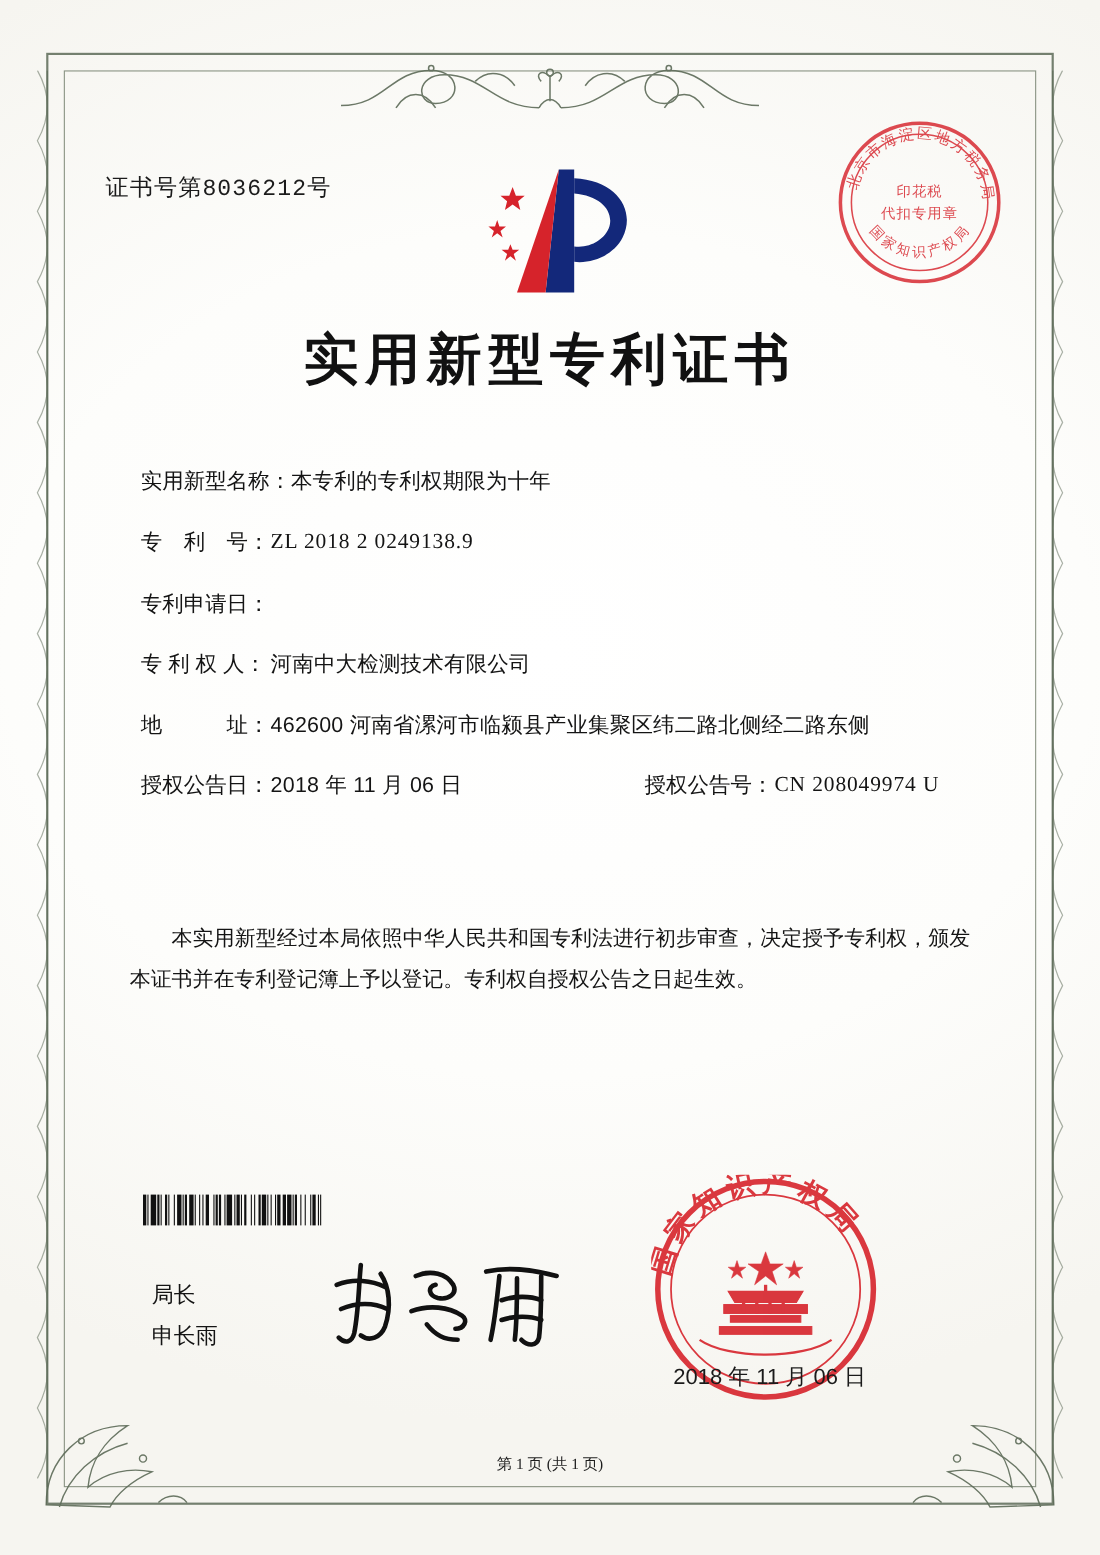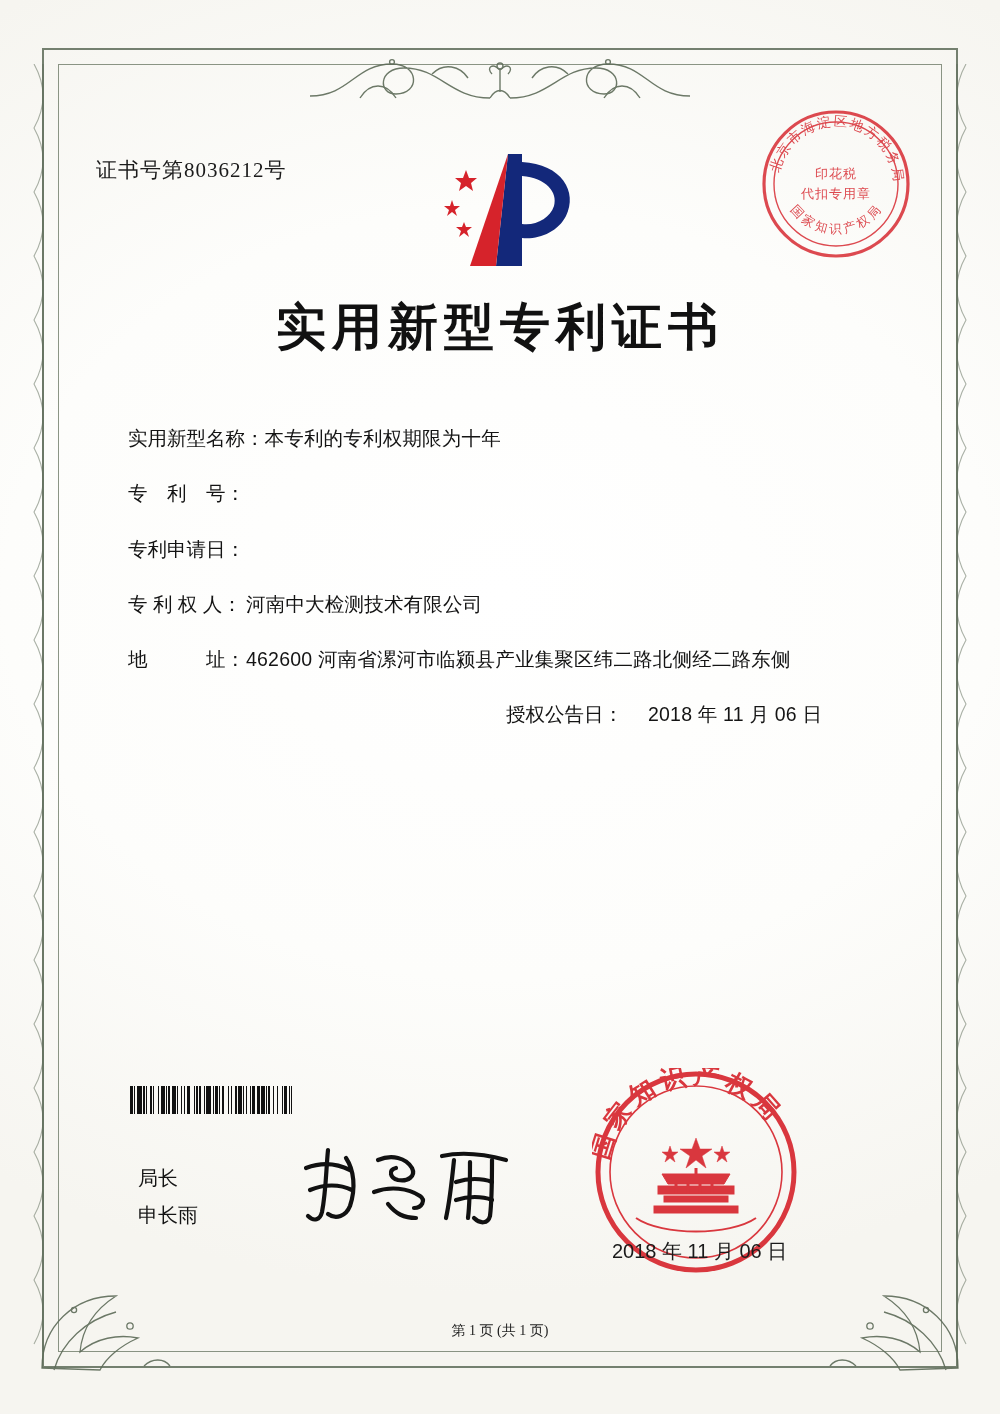--- a/index.html
+++ b/index.html
@@ -54,21 +54,21 @@
   .ornament.top { left: 300px; top: 52px; }
   .ornament.bottom { left: 34px; bottom: 38px; }
   .ornament.bottom-right { right: 34px; bottom: 38px; }
 
   
   .cert-number {
     position: absolute;
     left: 96px; top: 156px;
     font-size: 21px;
     letter-spacing: 1px;
-    font-family: Liberation Serif, serif;
+    font-family: Liberation Mono, monospace;
     color: #1b1b1b;
   }
 
   .logo {
     position: absolute;
     left: 430px; top: 148px;
     width: 160px; height: 130px;
   }
 
   .seal-tax {
@@ -110,21 +110,21 @@
   }
   .field-value {
     flex: 1 1 auto;
     color: #141414;
     letter-spacing: 0.2px;
   }
   .field-value.mono {
     font-family: "Liberation Serif", serif;
     letter-spacing: 0.8px;
   }
-  .field-row.two-col { justify-content: flex-end; gap: 24px; }
+  .field-row.two-col { justify-content: flex-start; }
   .col-right {
     margin-left: 90px;
     display: flex;
   }
   .col-right .field-label { flex: 0 0 118px; }
 
   
   .body-text {
     position: absolute;
     left: 118px; top: 835px;
@@ -278,39 +278,45 @@
 
   <div class="main-title">实用新型专利证书</div>
 
   <div class="fields">
     <div class="field-row">
       <div class="field-label">实用新型名称：</div>
       <div class="field-value">本专利的专利权期限为十年</div>
     </div>
     <div class="field-row">
       <div class="field-label">专　利　号：</div>
+      <div class="field-value mono">ZL 2018 2 0249138.9</div>
     </div>
     <div class="field-row">
       <div class="field-label">专利申请日：</div>
     </div>
     <div class="field-row">
       <div class="field-label">专 利 权 人：</div>
       <div class="field-value">河南中大检测技术有限公司</div>
     </div>
     <div class="field-row">
       <div class="field-label">地　　　址：</div>
       <div class="field-value" style="max-width:620px">462600 河南省漯河市临颍县产业集聚区纬二路北侧经二路东侧</div>
     </div>
     <div class="field-row two-col" style="margin-top:4px">
       <div class="field-label">授权公告日：</div>
       <div class="field-value" style="flex:0 0 250px">2018 年 11 月 06 日</div>
+      <div class="col-right">
+        <div class="field-label">授权公告号：</div>
+        <div class="field-value mono">CN 208049974 U</div>
+      </div>
     </div>
   </div>
 
   <div class="body-text">
+    <p>本实用新型经过本局依照中华人民共和国专利法进行初步审查，决定授予专利权，颁发本证书并在专利登记簿上予以登记。专利权自授权公告之日起生效。</p>
   </div>
 
   <div class="barcode" id="barcode">
       <i style="width: 3.15px;"></i>
       <i style="width: 1.05px; background: transparent;"></i>
       <i style="width: 1.05px;"></i>
       <i style="width: 2.1px; background: transparent;"></i>
       <i style="width: 4.2px;"></i>
       <i style="width: 1.05px; background: transparent;"></i>
       <i style="width: 2.1px;"></i>

